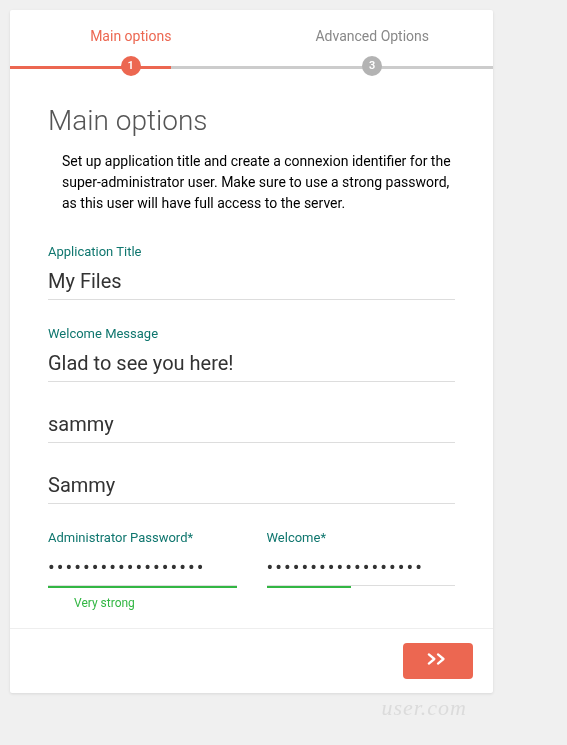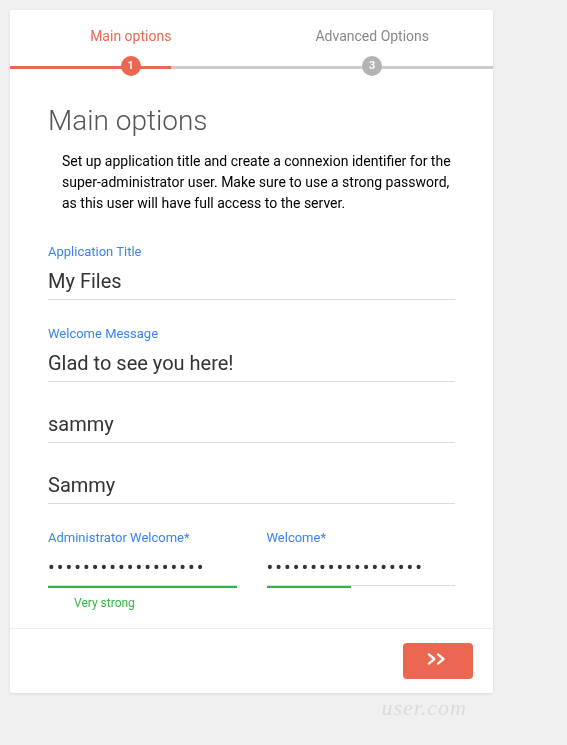--- a/index.html
+++ b/index.html
@@ -90,21 +90,21 @@
       color: #000000;
       line-height: 1.5;
       margin-bottom: 30px;
       padding-left: 14px;
     }
     .form-field {
       margin-bottom: 26px;
     }
     .field-label {
       font-size: 13px;
-      color: #3b82f6;
+      color: #0f766e;
       display: block;
       margin-bottom: 6px;
     }
     .field-input {
       width: 100%;
       border: none;
       border-bottom: 1px solid #ddd;
       font-size: 20px;
       color: #333;
       padding: 4px 0 6px 0;
@@ -205,21 +205,21 @@
     <div class="form-field">
       <input type="text" class="field-input" value="sammy" style="">
     </div>
 
     <div class="form-field">
       <input type="text" class="field-input" value="Sammy" style="">
     </div>
 
     <div class="password-row">
       <div class="password-col">
-        <label class="field-label">Administrator Welcome*</label>
+        <label class="field-label">Administrator Password*</label>
         <input type="password" class="field-input password-input" value="••••••••••••••••••" style="">
         <div class="strength-bar"></div>
         <span class="strength-label">Very strong</span>
       </div>
       <div class="password-col">
         <label class="field-label">Welcome*</label>
         <input type="password" class="field-input password-input" value="••••••••••••••••••" style="">
         <div class="strength-bar confirm"></div>
       </div>
     </div>

